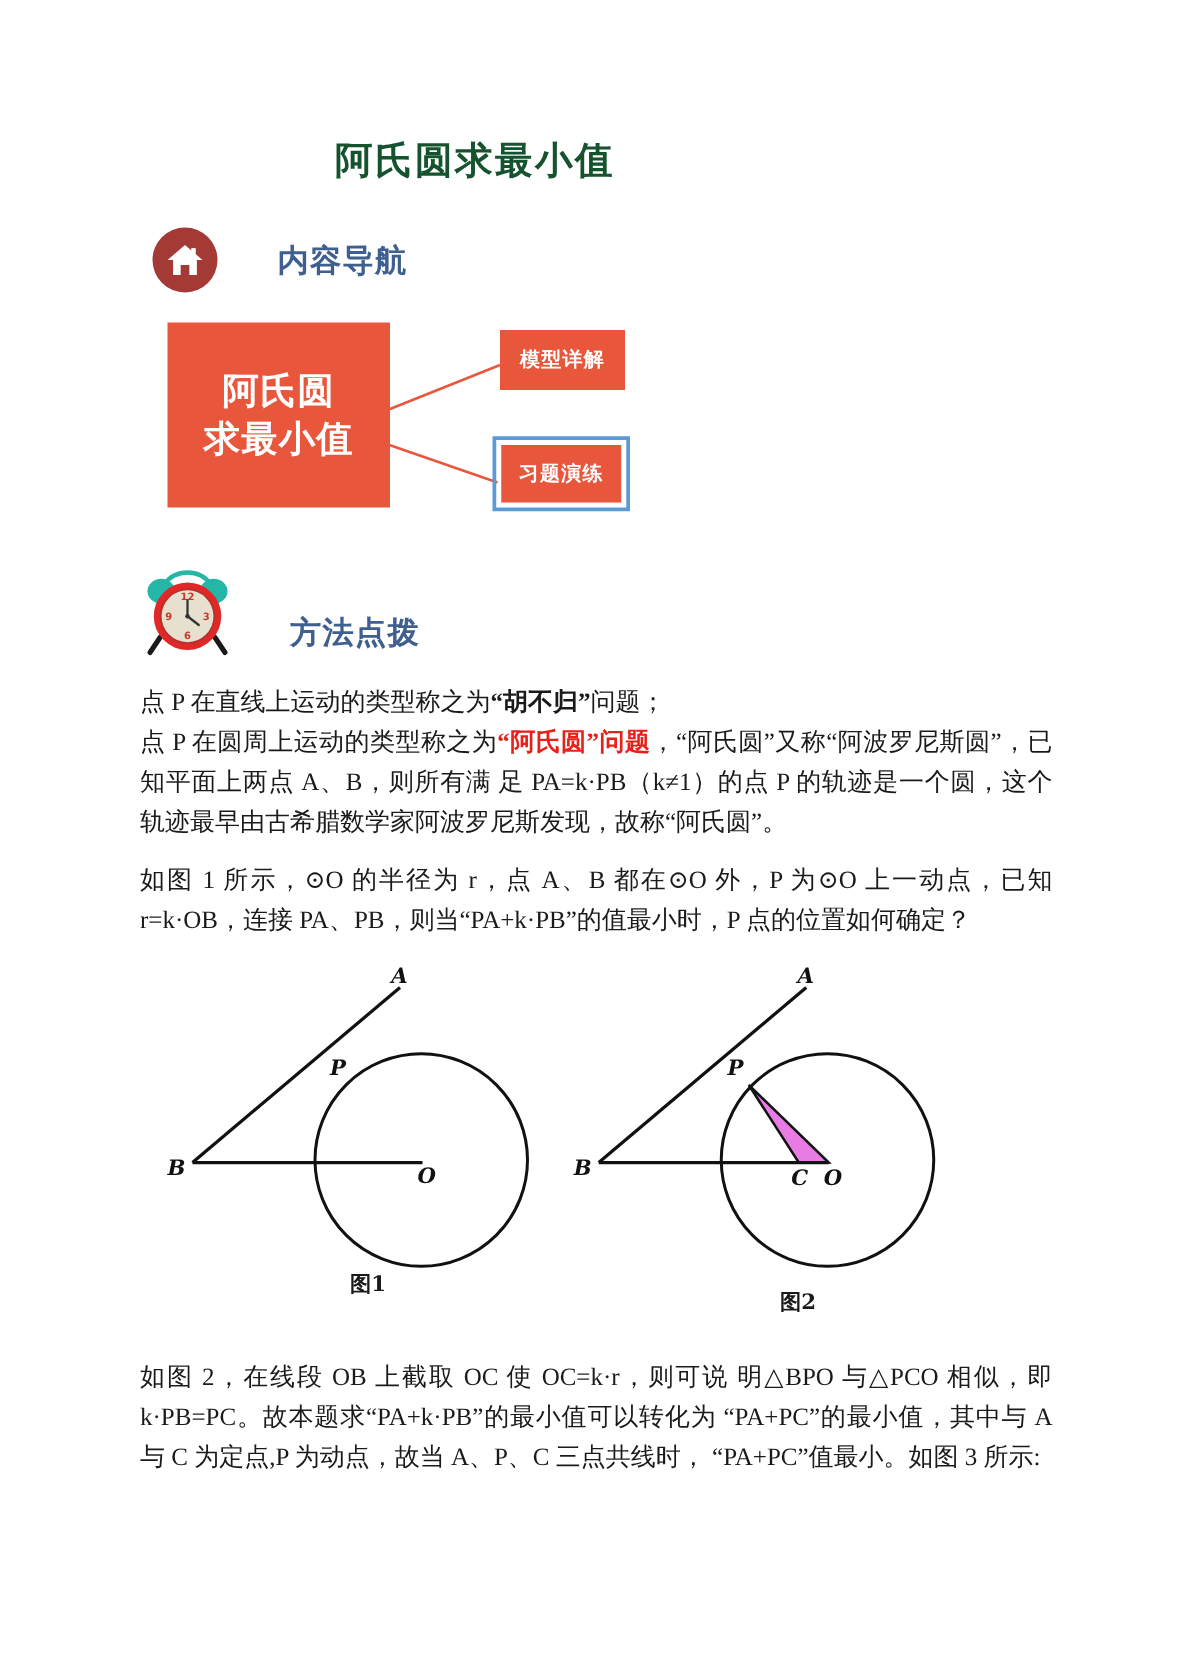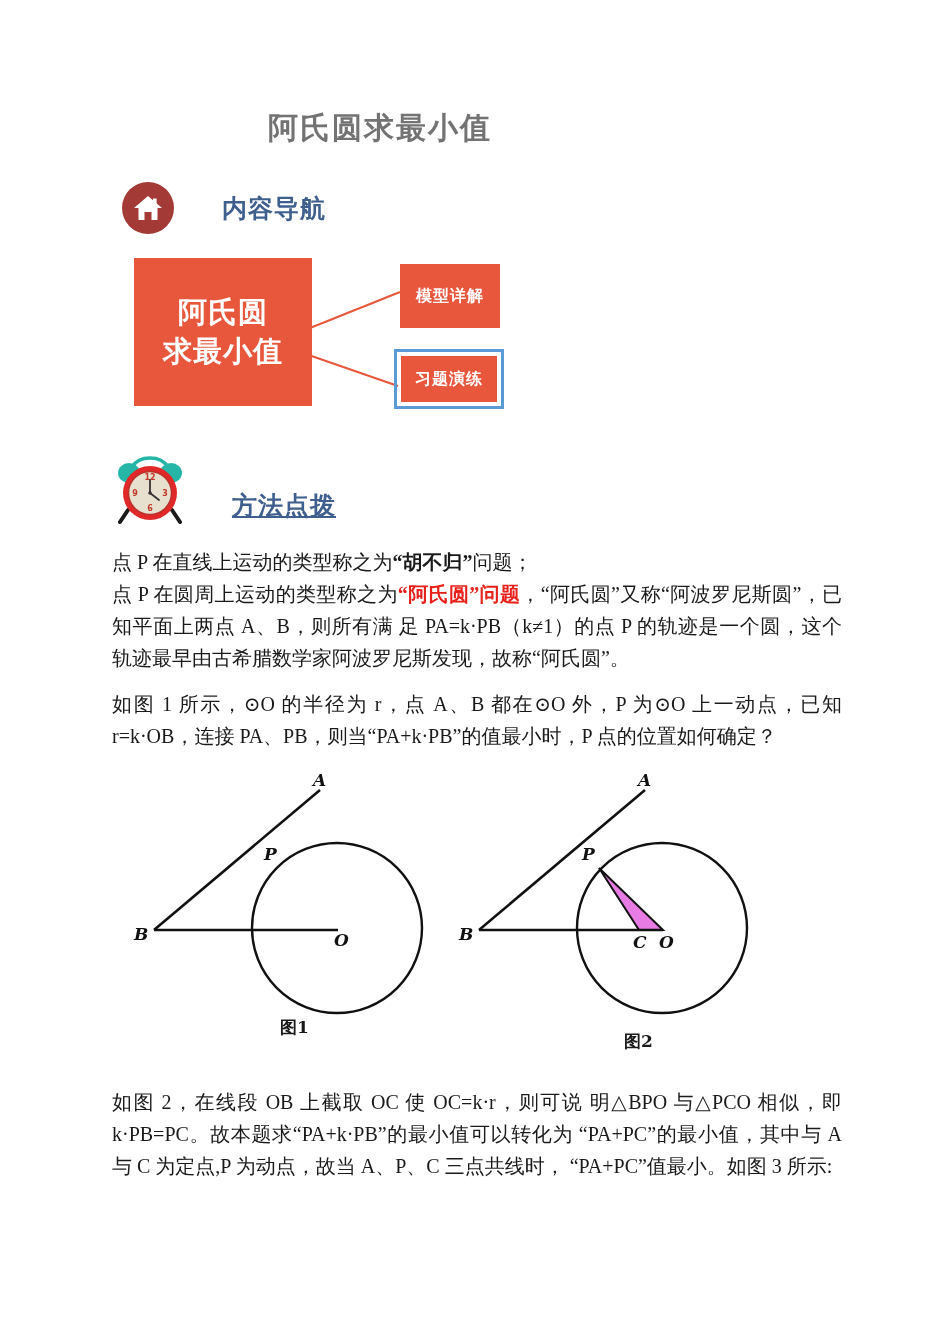--- a/index.html
+++ b/index.html
@@ -25,21 +25,21 @@
 
   
   .doc-title {
     position: absolute;
     left: 0;
     top: 108px;
     width: 760px;
     text-align: center;
     font-size: 30px;
     font-weight: bold;
-    color: #737373;
+    color: #14532d;
     letter-spacing: 2px;
     font-family: "DejaVu Serif", "Liberation Serif", serif;
   }
 
   
   .section-head {
     position: absolute;
     display: flex;
     align-items: center;
     gap: 32px;
@@ -49,21 +49,21 @@
     font-weight: bold;
     color: #3F5F8F;
     letter-spacing: 1px;
     font-family: "DejaVu Serif", "Liberation Serif", serif;
   }
 
   #nav-head { left: 122px; top: 182px; }
   #nav-head .sec-label { margin-left: 16px; }
 
   #method-head { left: 112px; top: 452px; }
-  #method-head .sec-label { margin-left: 12px; margin-top: 30px; text-decoration: underline; }
+  #method-head .sec-label { margin-left: 12px; margin-top: 30px; }
 
   
   .home-icon {
     width: 52px; height: 52px;
     border-radius: 50%;
     background: #A33A36;
     position: relative;
     flex: 0 0 auto;
   }
   .home-icon svg { position: absolute; left: 10px; top: 10px; }
@@ -107,21 +107,21 @@
     font-size: 16px;
     font-weight: bold;
     display: flex;
     justify-content: center;
     align-items: center;
     font-family: "DejaVu Sans", "Liberation Sans", sans-serif;
     letter-spacing: 1px;
   }
   #mm-node-1 {
     left: 278px; top: 8px;
-    width: 100px; height: 64px;
+    width: 100px; height: 48px;
   }
   #mm-node-2-wrap {
     position: absolute;
     left: 272px; top: 93px;
     width: 110px; height: 60px;
     border: 3px solid #5B9BD5;
     box-sizing: border-box;
     padding: 4px;
   }
   #mm-node-2 {

